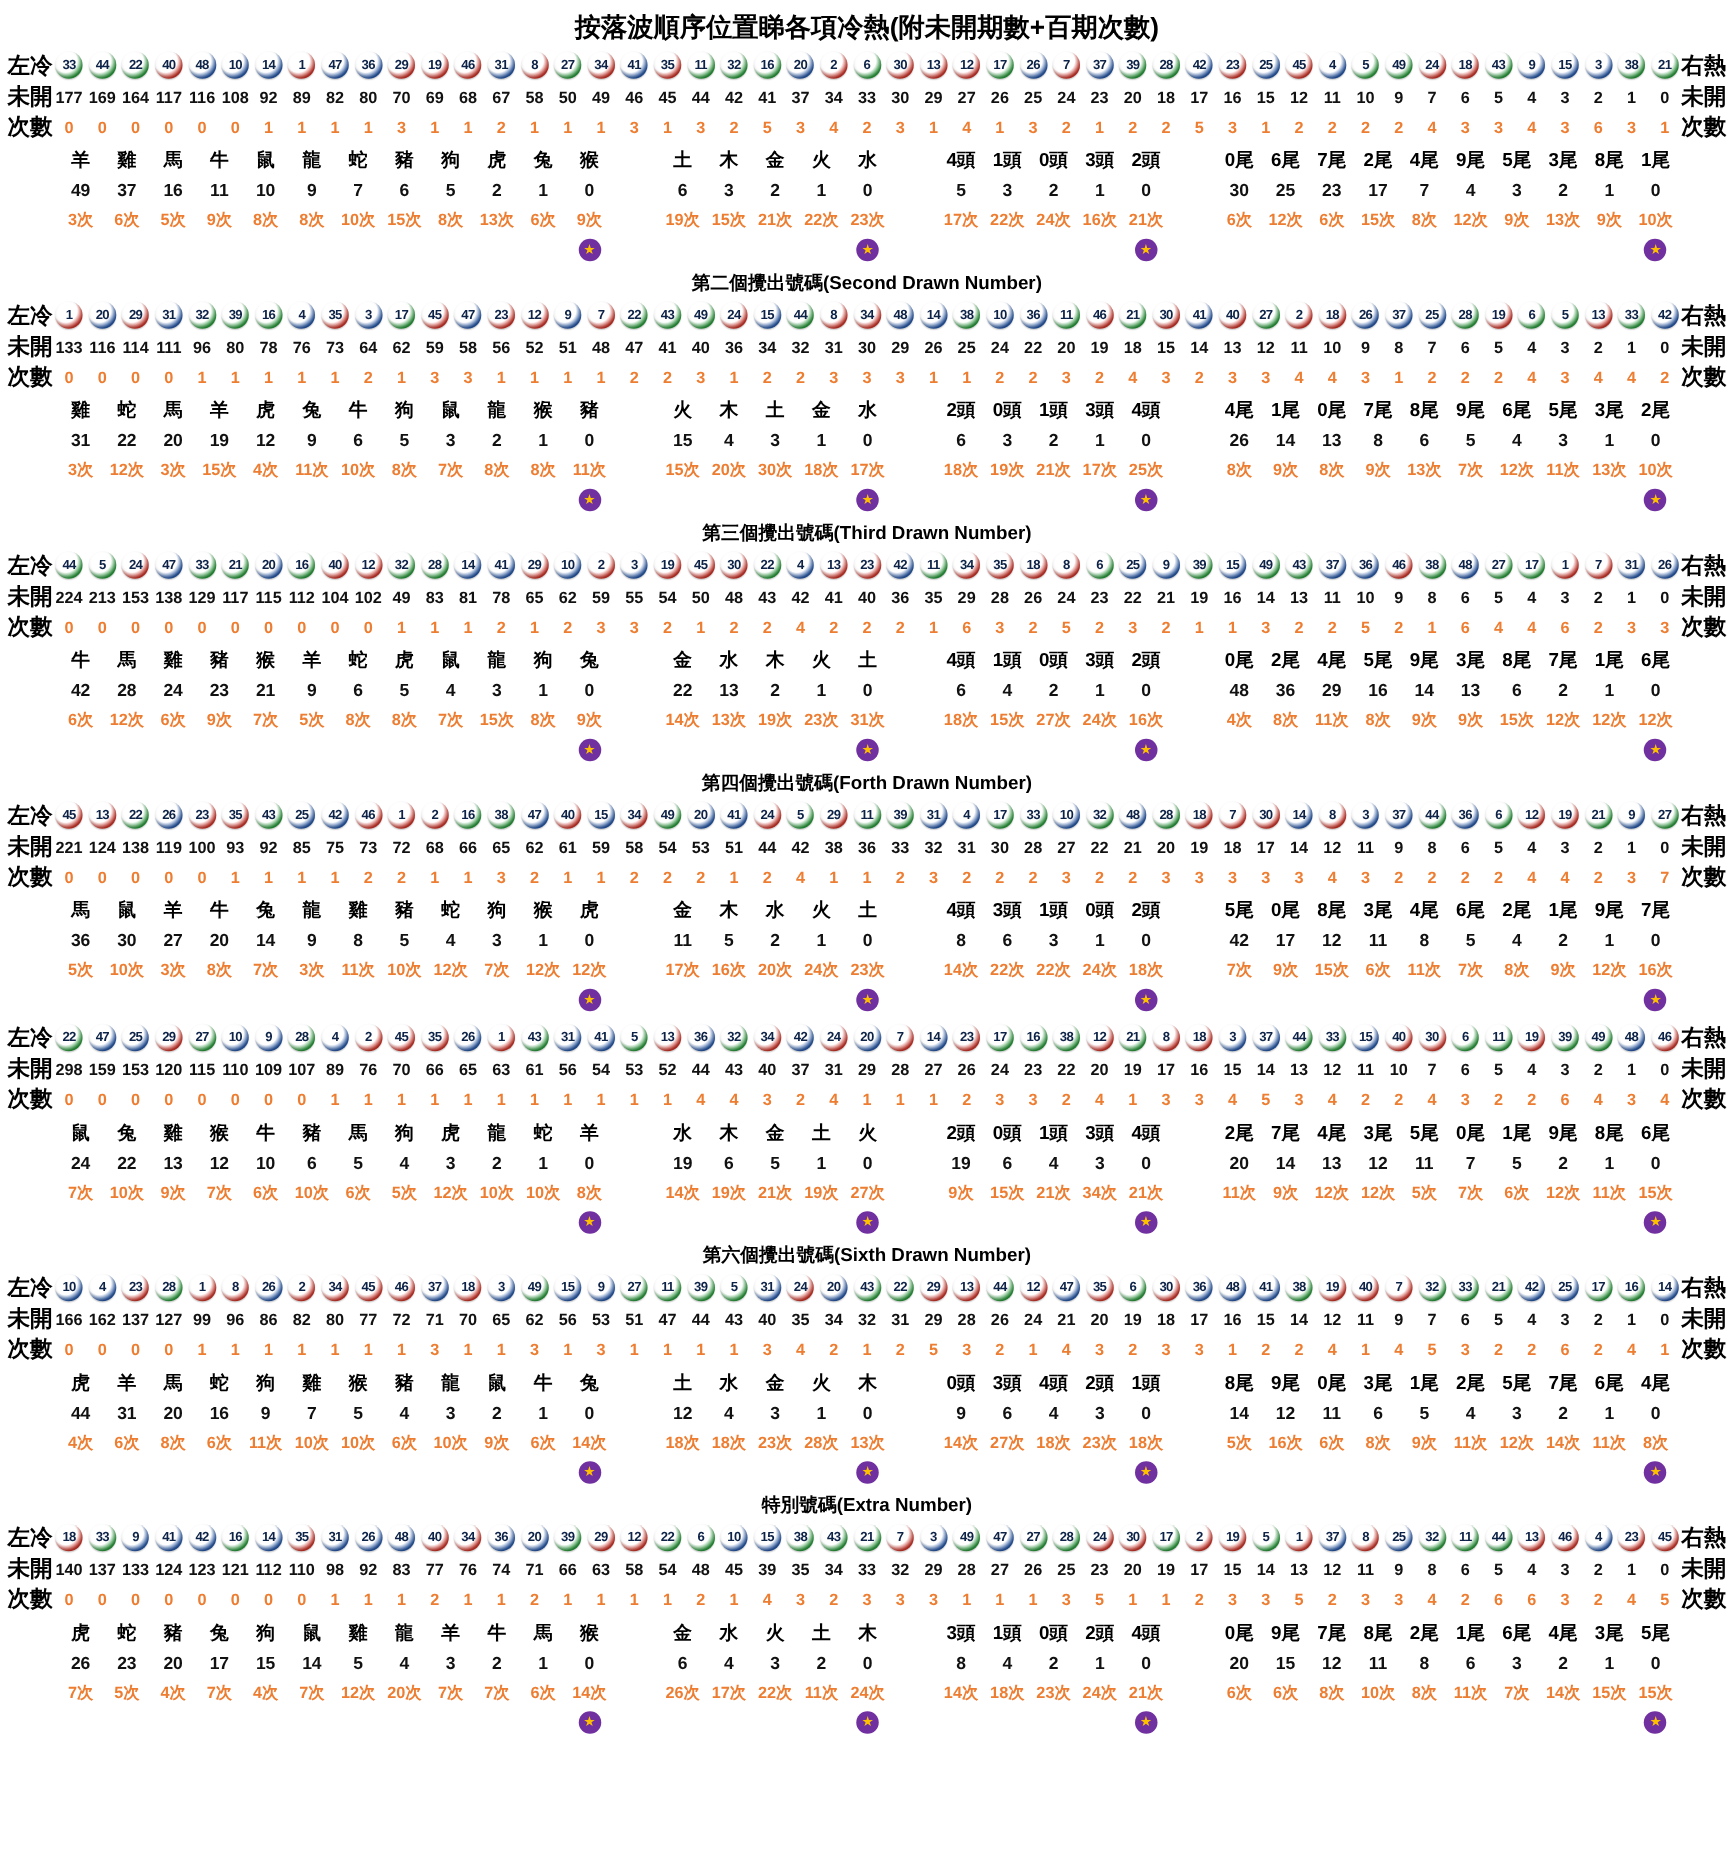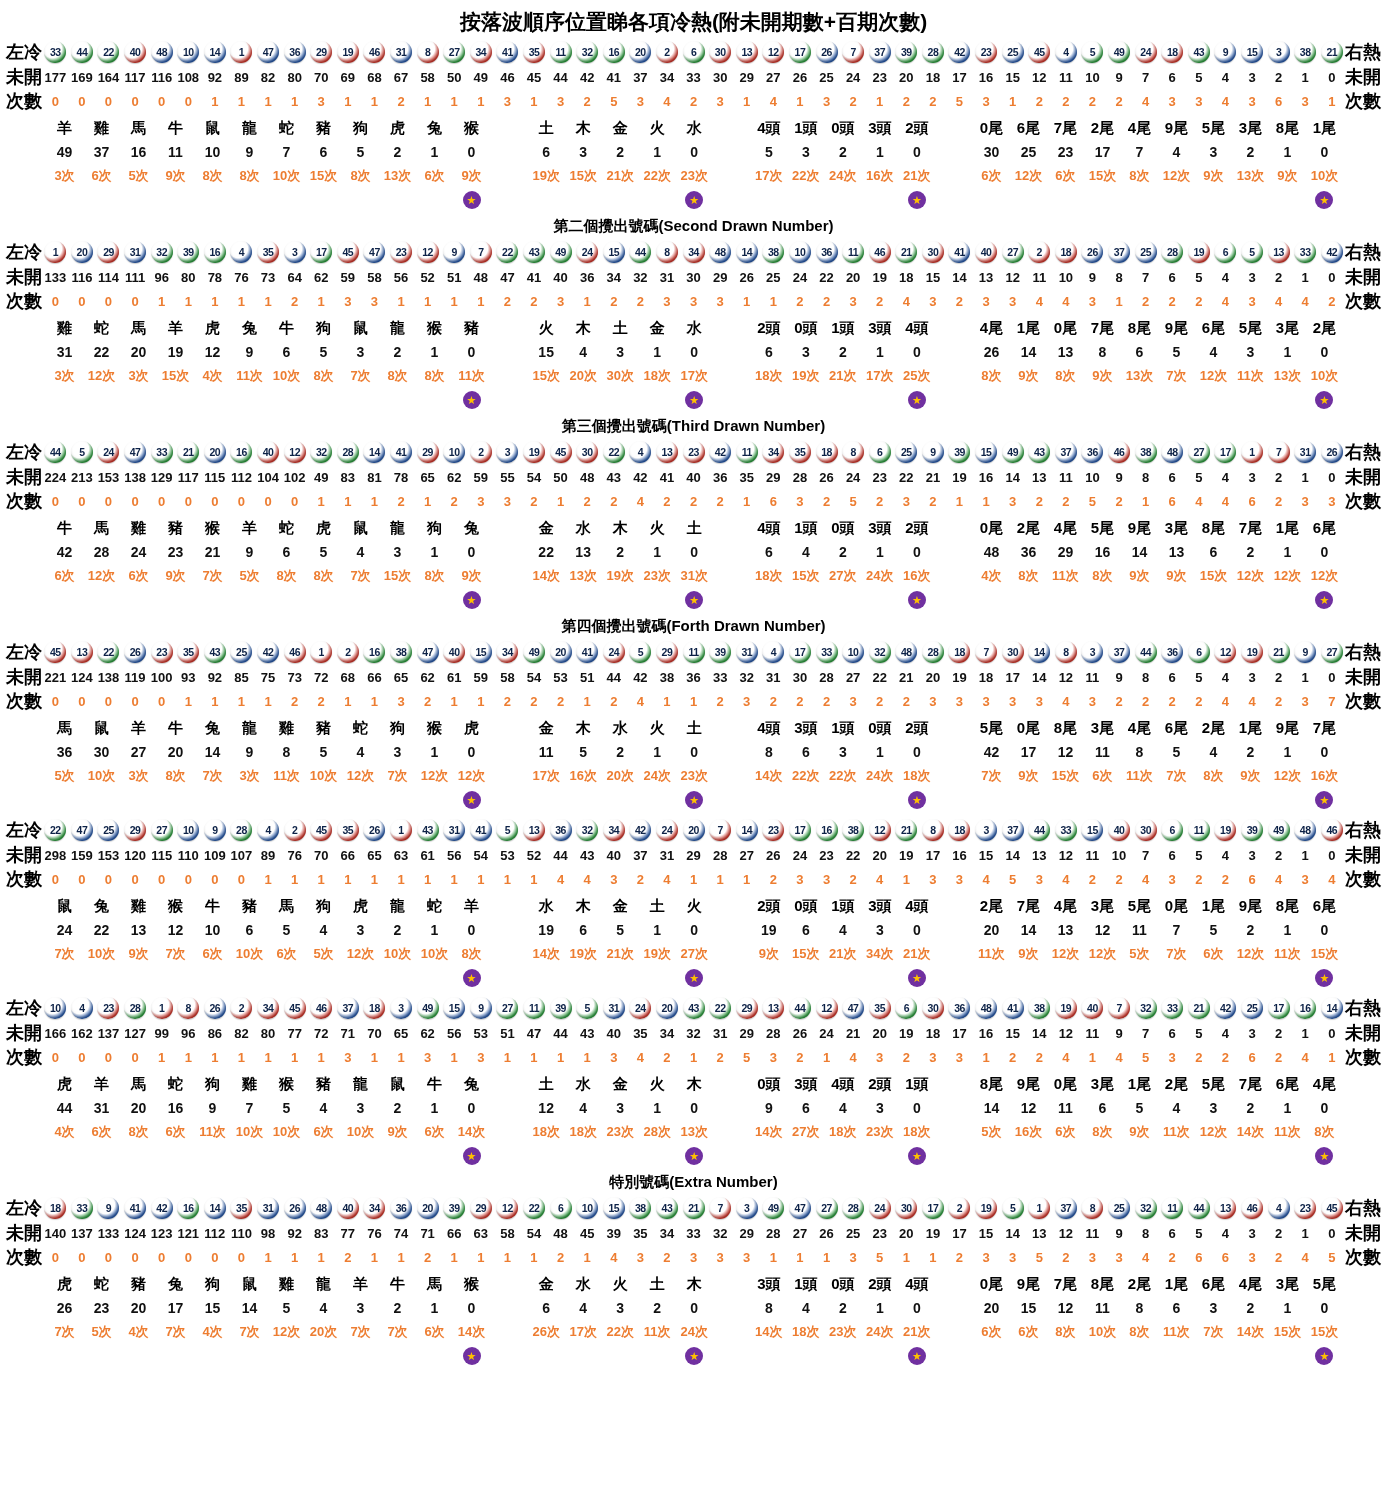--- a/index.html
+++ b/index.html
@@ -1947,20 +1947,21 @@
           <div class="g-tm">12次</div>
           <div class="g-tm">11次</div>
           <div class="g-tm">15次</div>
           <div class="star-wrap" style="grid-column: 10;">
             <div class="star">★</div>
           </div>
         </div>
       </div>
     </div>
     <div class="section">
+      <div class="sec-title">第六個攪出號碼(Sixth Drawn Number)</div>
       <div class="row ball-row">
         <span class="edge">左冷</span>
         <div class="cells">
           <span class="cell">
             <span class="ball" style="background: radial-gradient(circle at 38% 34%, rgb(255, 255, 255) 47%, rgb(43, 92, 171) 72%);">10</span>
           </span>
           <span class="cell">
             <span class="ball" style="background: radial-gradient(circle at 38% 34%, rgb(255, 255, 255) 47%, rgb(43, 92, 171) 72%);">4</span>
           </span>
           <span class="cell">

